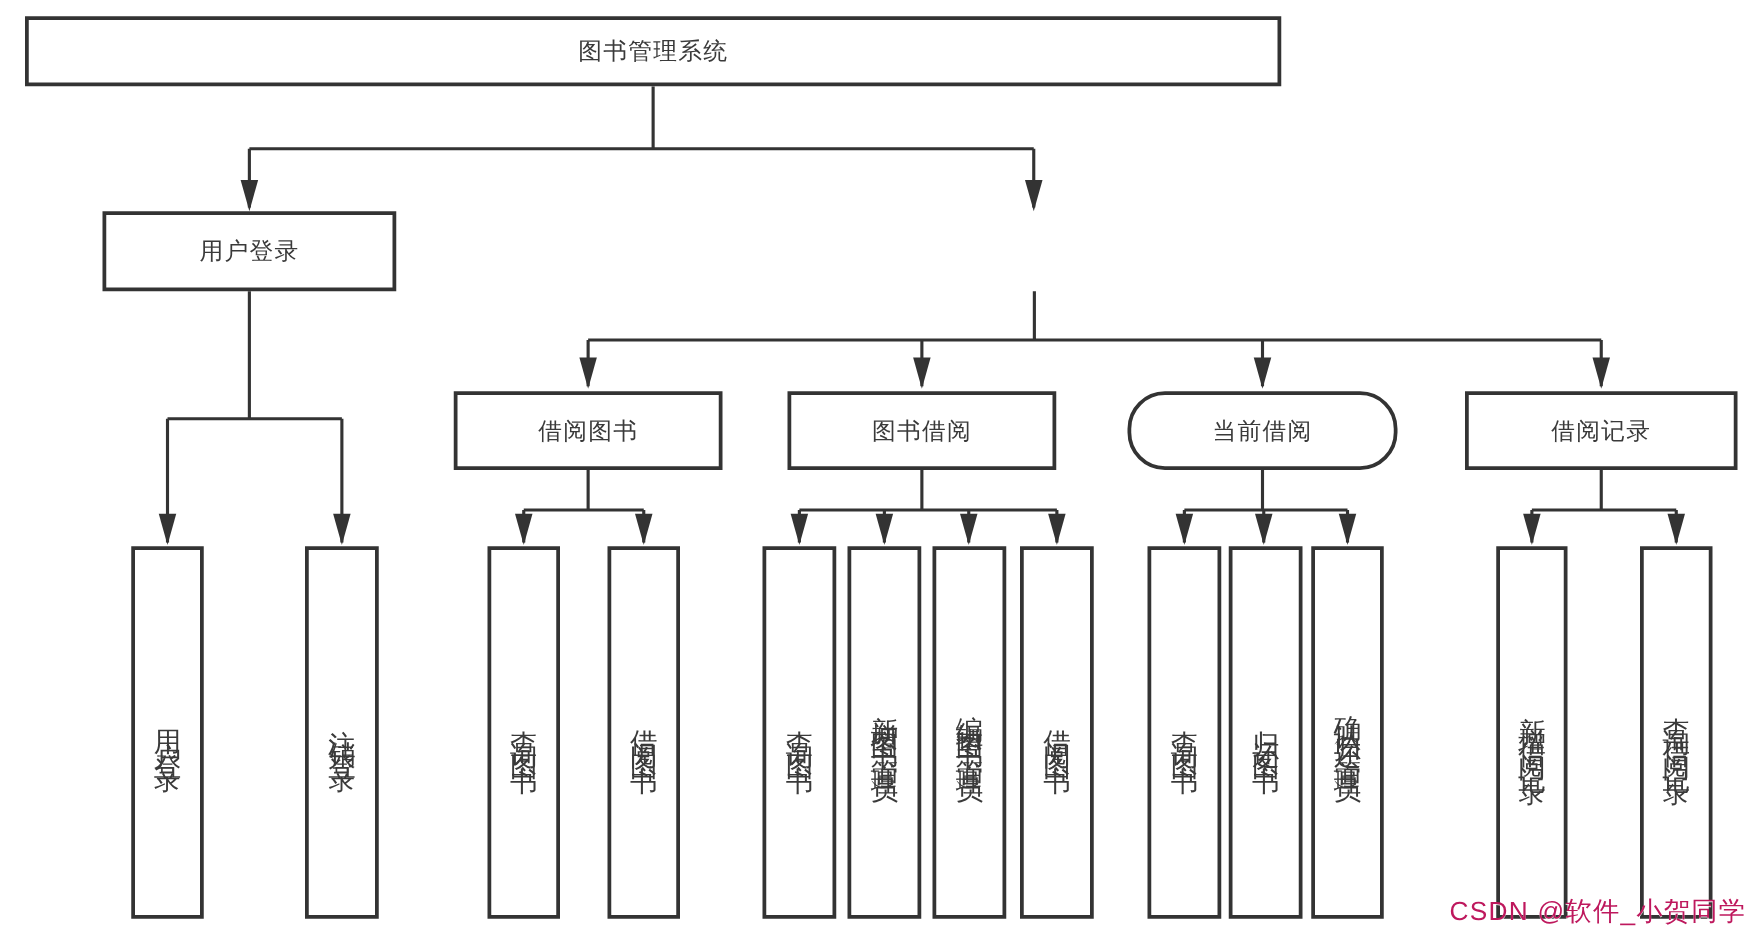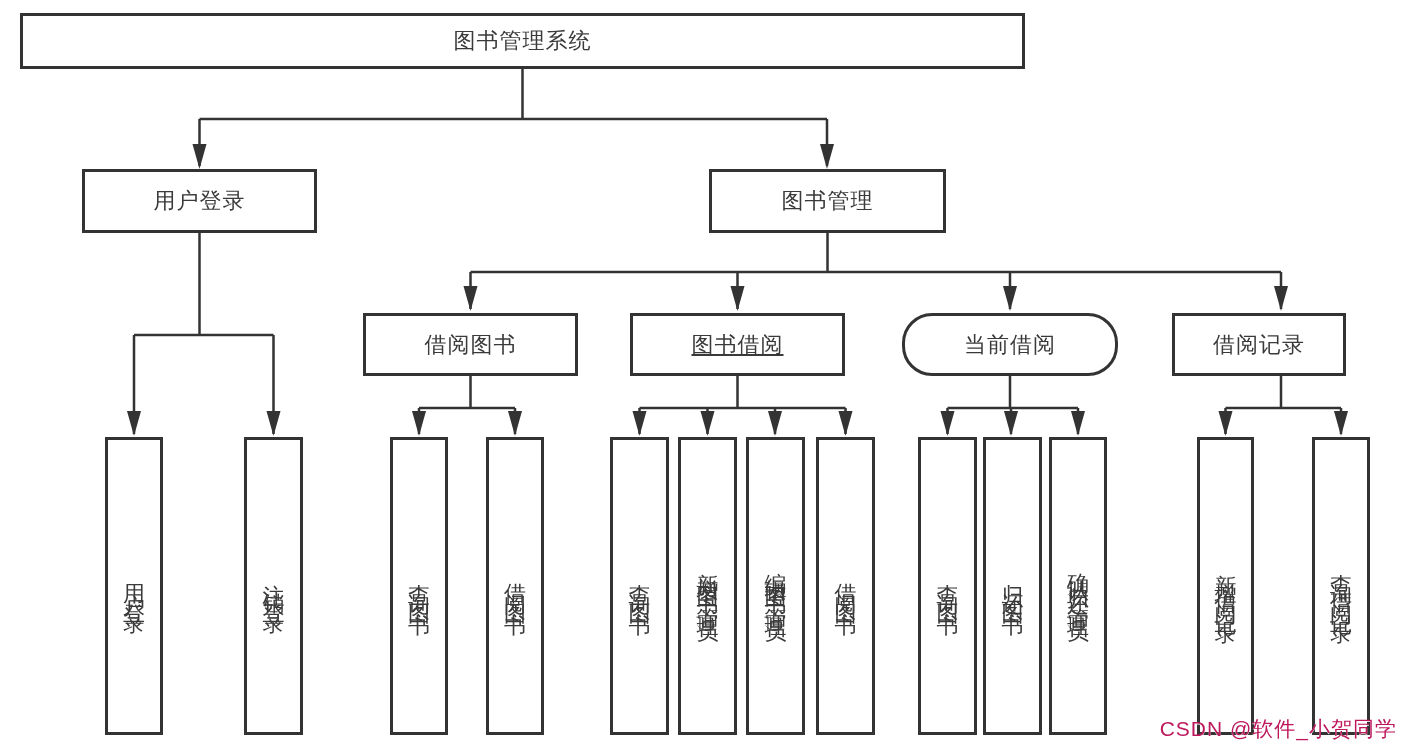--- a/index.html
+++ b/index.html
@@ -13,37 +13,37 @@
   .wires{position:absolute;left:0;top:0;width:1405px;height:747px;}
   .box{
     position:absolute;
     background:#ffffff;
     border:3px solid #333333;
     box-sizing:border-box;
     display:flex;align-items:center;justify-content:center;
     color:#3a3a3a;
     text-align:center;
   }
-  .h{font-size:22px;letter-spacing:1px;white-space:nowrap;}
+  .h{font-size:19px;letter-spacing:1px;white-space:nowrap;}
   .v{
     writing-mode:vertical-rl;
     text-orientation:mixed;
     font-size:22px;
     letter-spacing:10px;
     line-height:1;
   }
   .v.tight{letter-spacing:7px;}
   
   .b-root {left:20px;  top:13px;  width:1005px;height:56px;}
   .b-l2-0 {left:82px;  top:169px; width:235px; height:64px;}
   .b-l2-1 {left:709px; top:169px; width:237px; height:64px;}
   .b-l3-0 {left:363px; top:313px; width:215px; height:63px;}
-  .b-l3-1 {left:630px; top:313px; width:215px; height:63px;text-decoration:underline;}
+  .b-l3-1 {left:630px; top:313px; width:215px; height:63px;}
   .b-l3-2 {left:902px; top:313px; width:216px; height:63px;border-radius:30px;}
-  .b-l3-3 {left:1172px;top:313px; width:174px; height:63px;}
+  .b-l3-3 {left:1172px;top:313px; width:218px; height:63px;}
   .leaf   {top:437px;  height:298px;}
   .b-lf-0 {left:105px; width:58px;}
   .b-lf-1 {left:244px; width:59px;}
   .b-lf-2 {left:390px; width:58px;}
   .b-lf-3 {left:486px; width:58px;}
   .b-lf-4 {left:610px; width:59px;}
   .b-lf-5 {left:678px; width:59px;}
   .b-lf-6 {left:746px; width:59px;}
   .b-lf-7 {left:816px; width:59px;}
   .b-lf-8 {left:918px; width:59px;}
@@ -103,21 +103,20 @@
       <polygon points="1004,411 1018,411 1011,436"></polygon>
       <polygon points="1071,411 1085,411 1078,436"></polygon>
       <polygon points="1218.5,411 1232.5,411 1225.5,436"></polygon>
       <polygon points="1334,411 1348,411 1341,436"></polygon>
     </g>
   </svg>
 
   <div class="box h b-root">图书管理系统</div>
 
   <div class="box h b-l2-0">用户登录</div>
-  <div class="box h b-l2-1">图书管理</div>
 
   <div class="box h b-l3-0">借阅图书</div>
   <div class="box h b-l3-1">图书借阅</div>
   <div class="box h b-l3-2">当前借阅</div>
   <div class="box h b-l3-3">借阅记录</div>
 
   <div class="box v leaf b-lf-0">用户登录</div>
   <div class="box v leaf b-lf-1">注销登录</div>
   <div class="box v leaf b-lf-2">查询图书</div>
   <div class="box v leaf b-lf-3">借阅图书</div>

